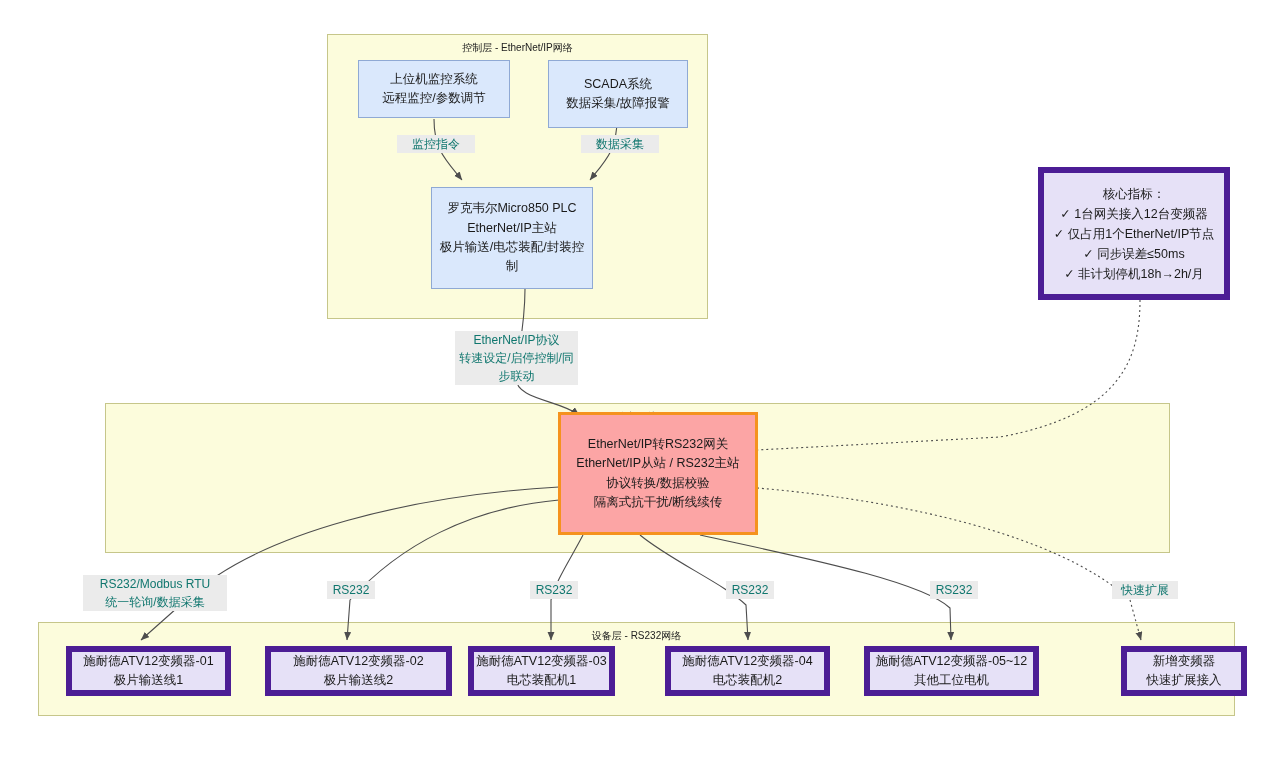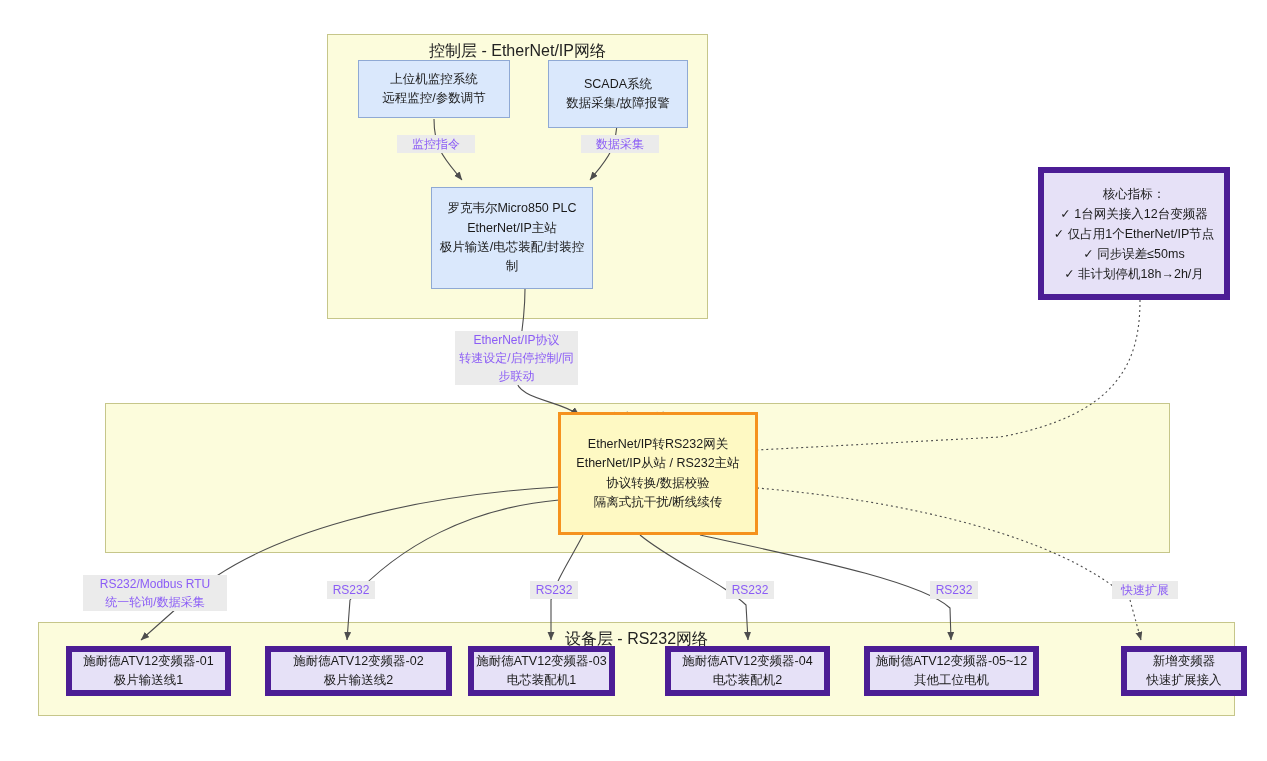--- a/index.html
+++ b/index.html
@@ -5,34 +5,34 @@
   html,body{margin:0;padding:0;background:#ffffff;}
   body{width:1267px;height:761px;overflow:hidden;
        font-family:"Liberation Sans","DejaVu Sans",sans-serif;
        color:#1a1a1a;-webkit-font-smoothing:antialiased;}
   #stage{position:relative;width:1267px;height:761px;}
   svg.edges{position:absolute;left:0;top:0;width:1267px;height:761px;overflow:visible;}
 
   .container{position:absolute;box-sizing:border-box;background:#fcfcdc;
              border:1px solid #c6c68a;}
   .container-title{position:absolute;left:0;right:0;text-align:center;
-                   font-size:16px;color:#222;white-space:nowrap;}
+                   font-size:10px;color:#222;white-space:nowrap;}
 
   .node{position:absolute;box-sizing:border-box;display:flex;
         flex-direction:column;align-items:center;justify-content:center;
         text-align:center;font-size:12.5px;line-height:1.55;
         padding:4px 6px;}
   .node .ln{display:block;white-space:nowrap;}
   .node .wrapln{display:block;}
 
   .blue{background:#dae8fc;border:1px solid #8fa9d4;}
   .lav{background:#e6e1f7;border:6px solid #4c1d95;}
-  .orange{background:#fef9c3;border:3px solid #f5921e;}
+  .orange{background:#fca5a5;border:3px solid #f5921e;}
 
-  .edge-label{position:absolute;background:#ebebeb;color:#8b5cf6;
+  .edge-label{position:absolute;background:#ebebeb;color:#0f766e;
               font-size:12px;line-height:1.5;text-align:center;
               white-space:nowrap;padding:0 2px;}
   .edge-label.multi{white-space:normal;}
 </style>
 </head>
 <body>
 
 <div id="stage">
 
   <div class="container" style="left:327px;top:34px;width:381px;height:285px;">

